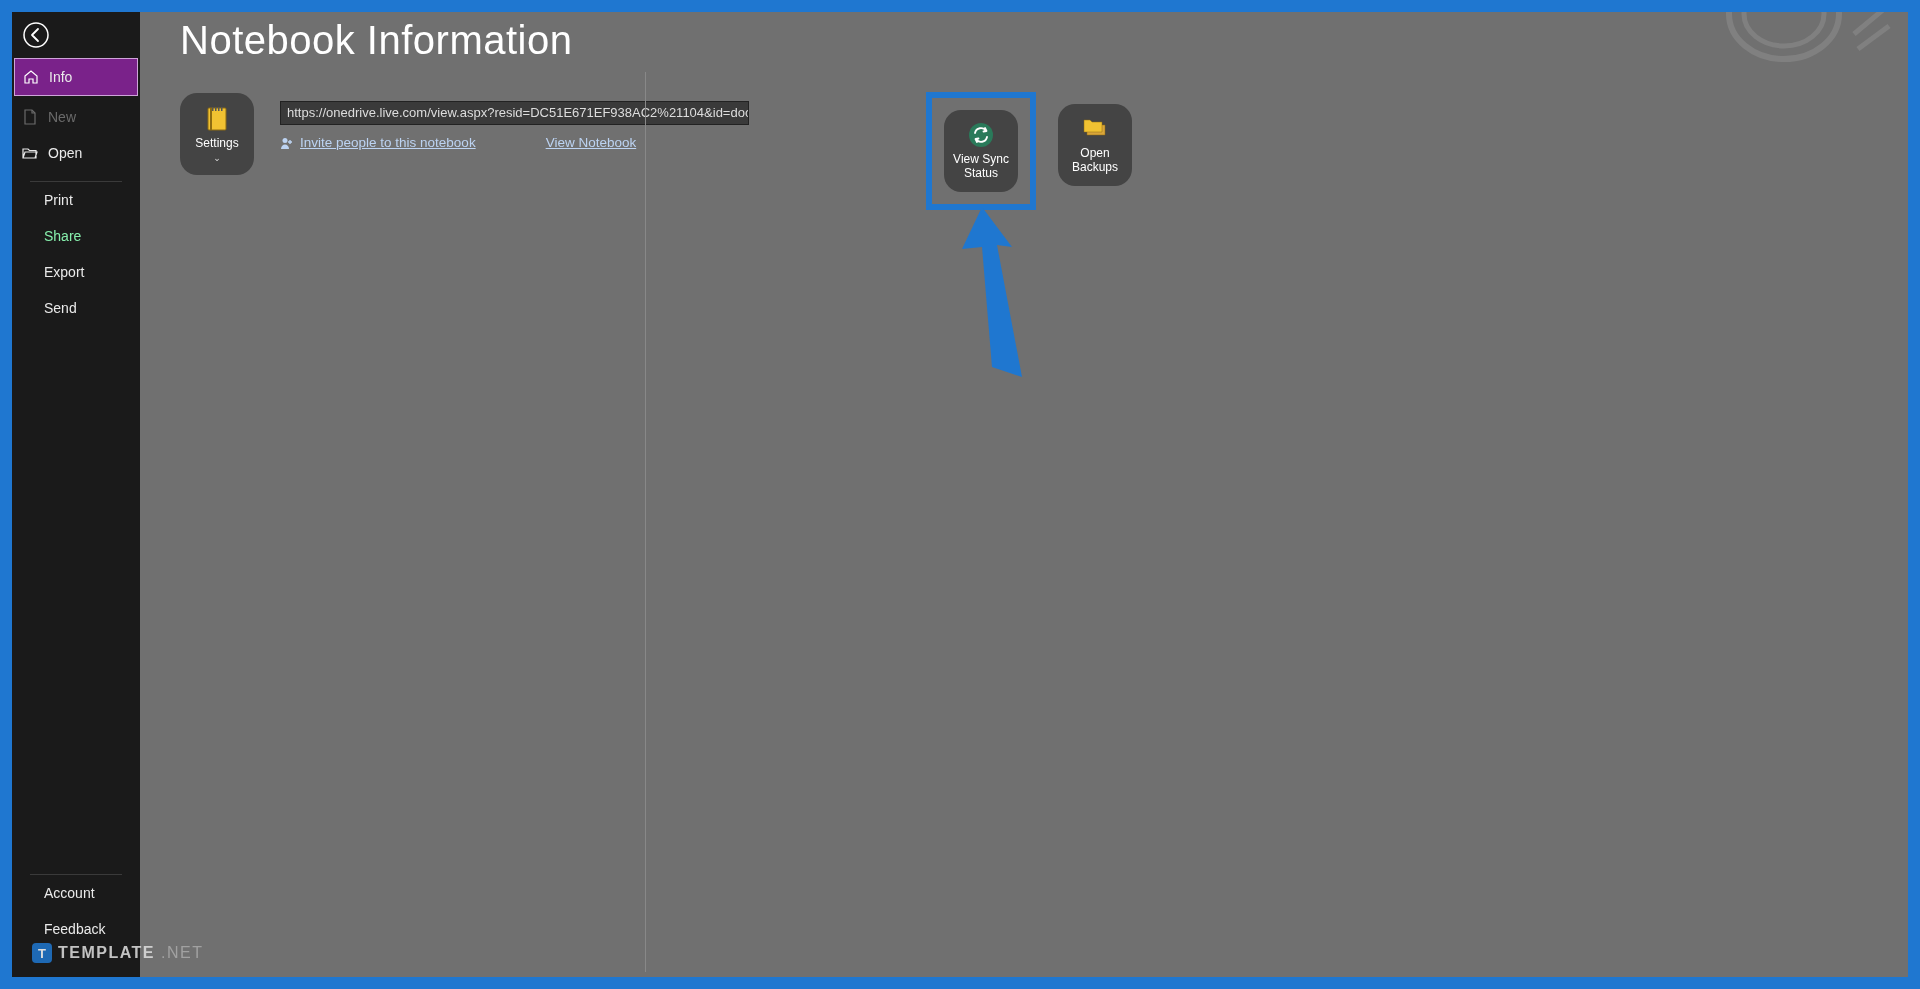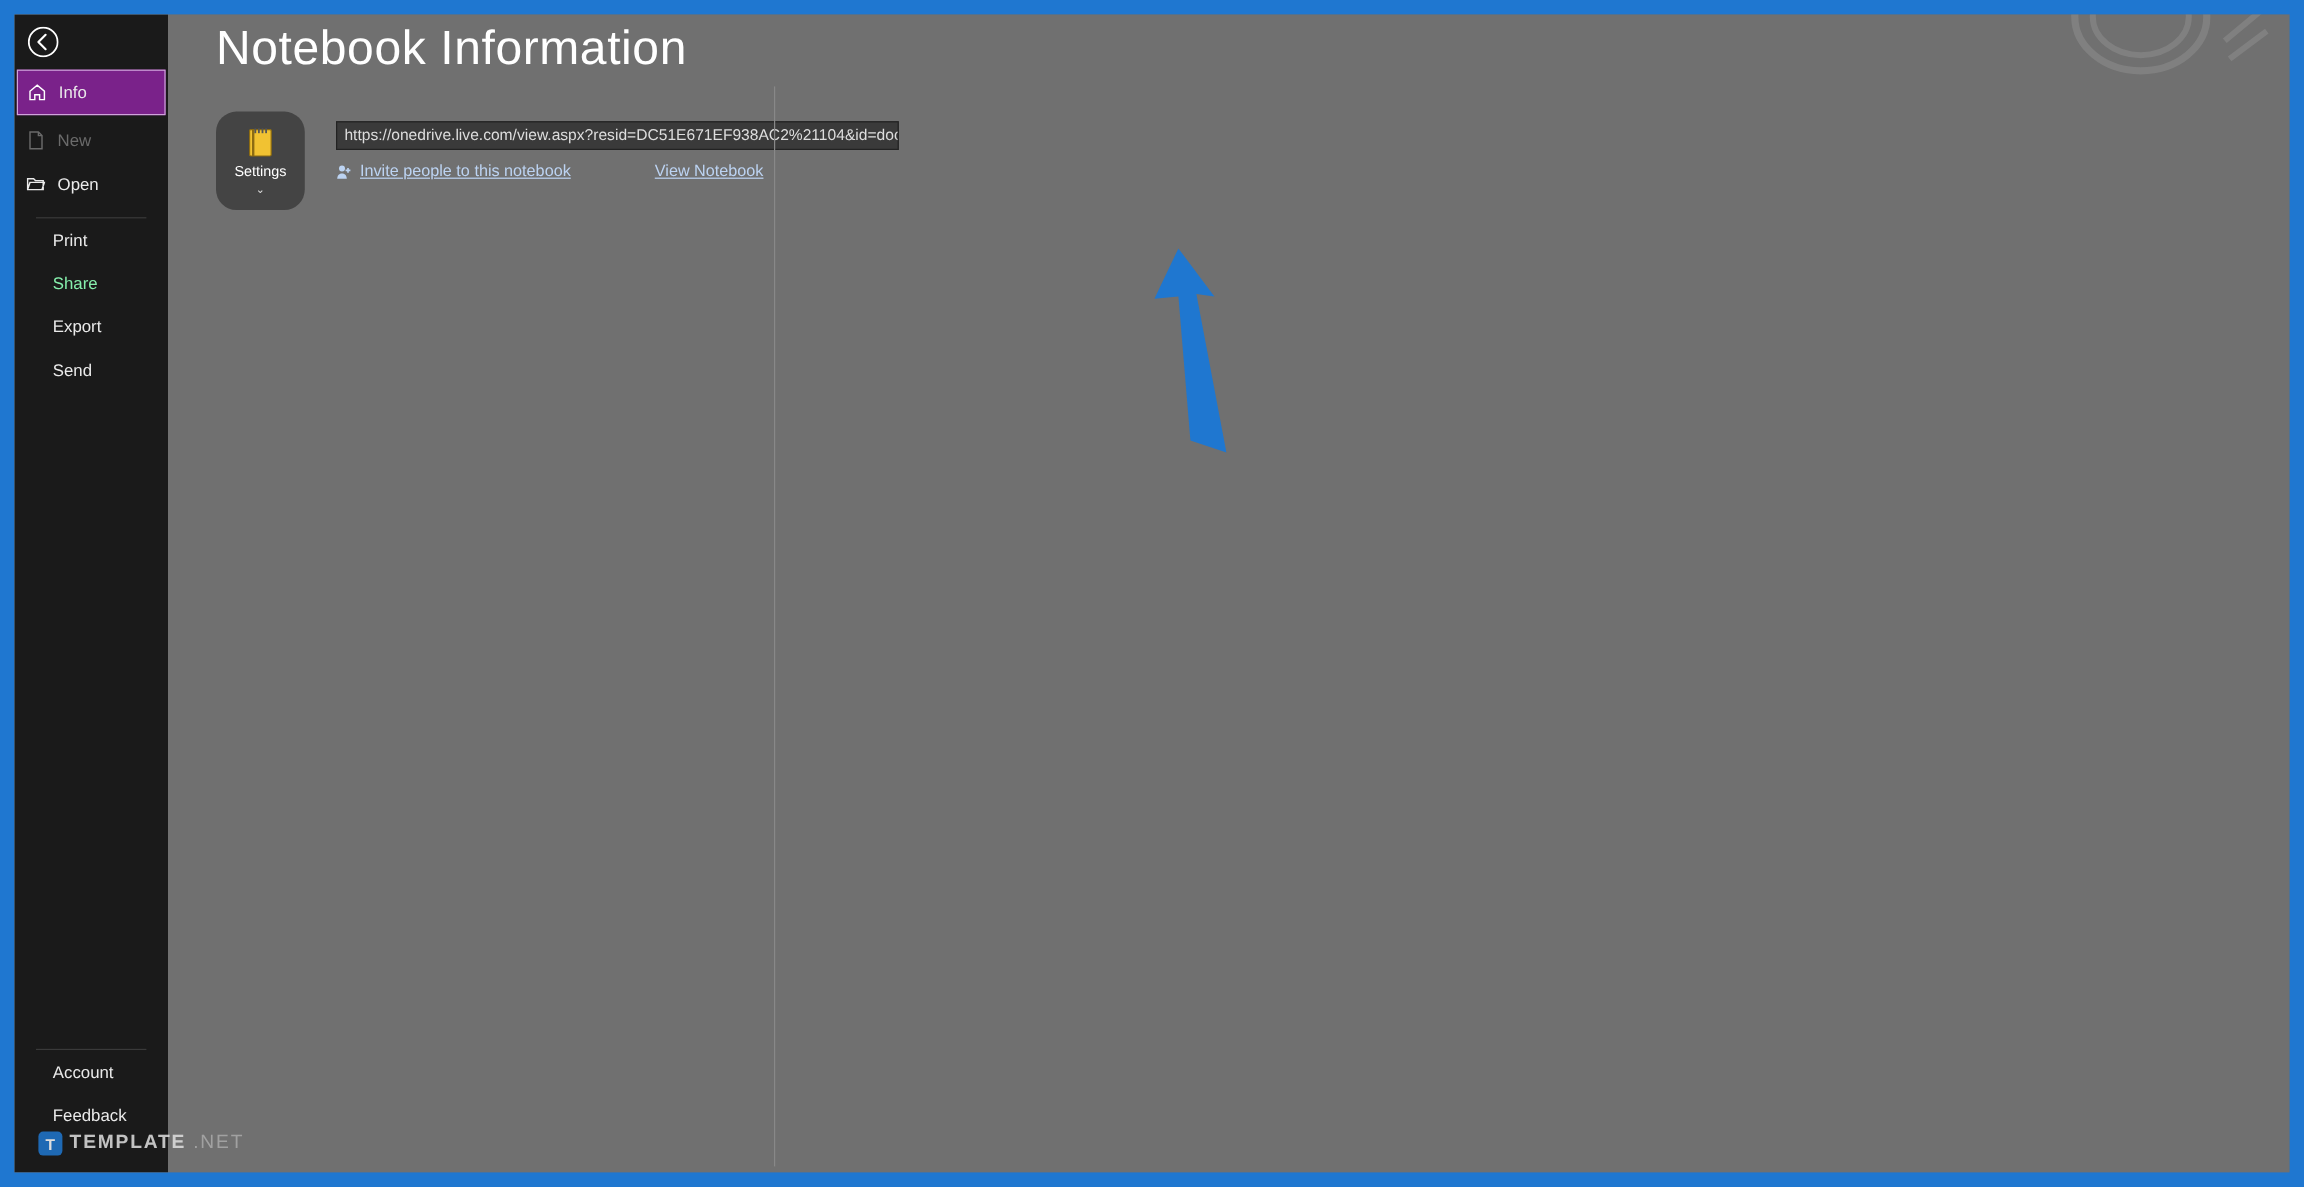--- a/index.html
+++ b/index.html
@@ -352,20 +352,43 @@
               </span>
               <span>Invite people to this notebook</span>
             </span>
             <span class="link">
               <span>View Notebook</span>
             </span>
           </div>
         </div>
       </div>
 
+      <div class="right-tiles">
+        <div class="highlight-box">
+          <div class="tile">
+            <span class="tile-icon">
+              <svg viewBox="0 0 28 28">
+                  <circle cx="14" cy="14" r="12" fill="#2a7a5a"></circle>
+                  <path d="M8 12 A6 6 0 0 1 19 10 M18 7 L19.5 10 L16.5 10.5" fill="none" stroke="#fff" stroke-width="1.8" stroke-linecap="round" stroke-linejoin="round"></path>
+                  <path d="M20 16 A6 6 0 0 1 9 18 M10 21 L8.5 18 L11.5 17.5" fill="none" stroke="#fff" stroke-width="1.8" stroke-linecap="round" stroke-linejoin="round"></path>
+                </svg>
+            </span>
+            <span class="tile-label">View Sync Status</span>
+          </div>
+        </div>
+        <div class="tile" style="margin-top:12px">
+          <span class="tile-icon">
+            <svg viewBox="0 0 28 28">
+              <path d="M6 8 H12 L14 10 H24 V20 H6 Z" fill="#d9a53a" stroke="#8c6b12" stroke-width="0.5"></path>
+              <path d="M3 5 H9 L11 7 H21 V17 H3 Z" fill="#f1c232" stroke="#8c6b12" stroke-width="0.5"></path>
+            </svg>
+          </span>
+          <span class="tile-label">Open Backups</span>
+        </div>
+      </div>
 
       <div class="arrow-annot">
         <svg width="90" height="180" viewBox="0 0 90 180">
           <polygon points="30,0 60,40 45,38 70,170 40,160 30,40 10,42" fill="#1f77d0"></polygon>
         </svg>
       </div>
 
       <div class="corner-decor">
         <svg width="170" height="60" viewBox="0 0 170 60">
           <ellipse cx="60" cy="10" rx="55" ry="45" fill="none" stroke="#999" stroke-width="6"></ellipse>

